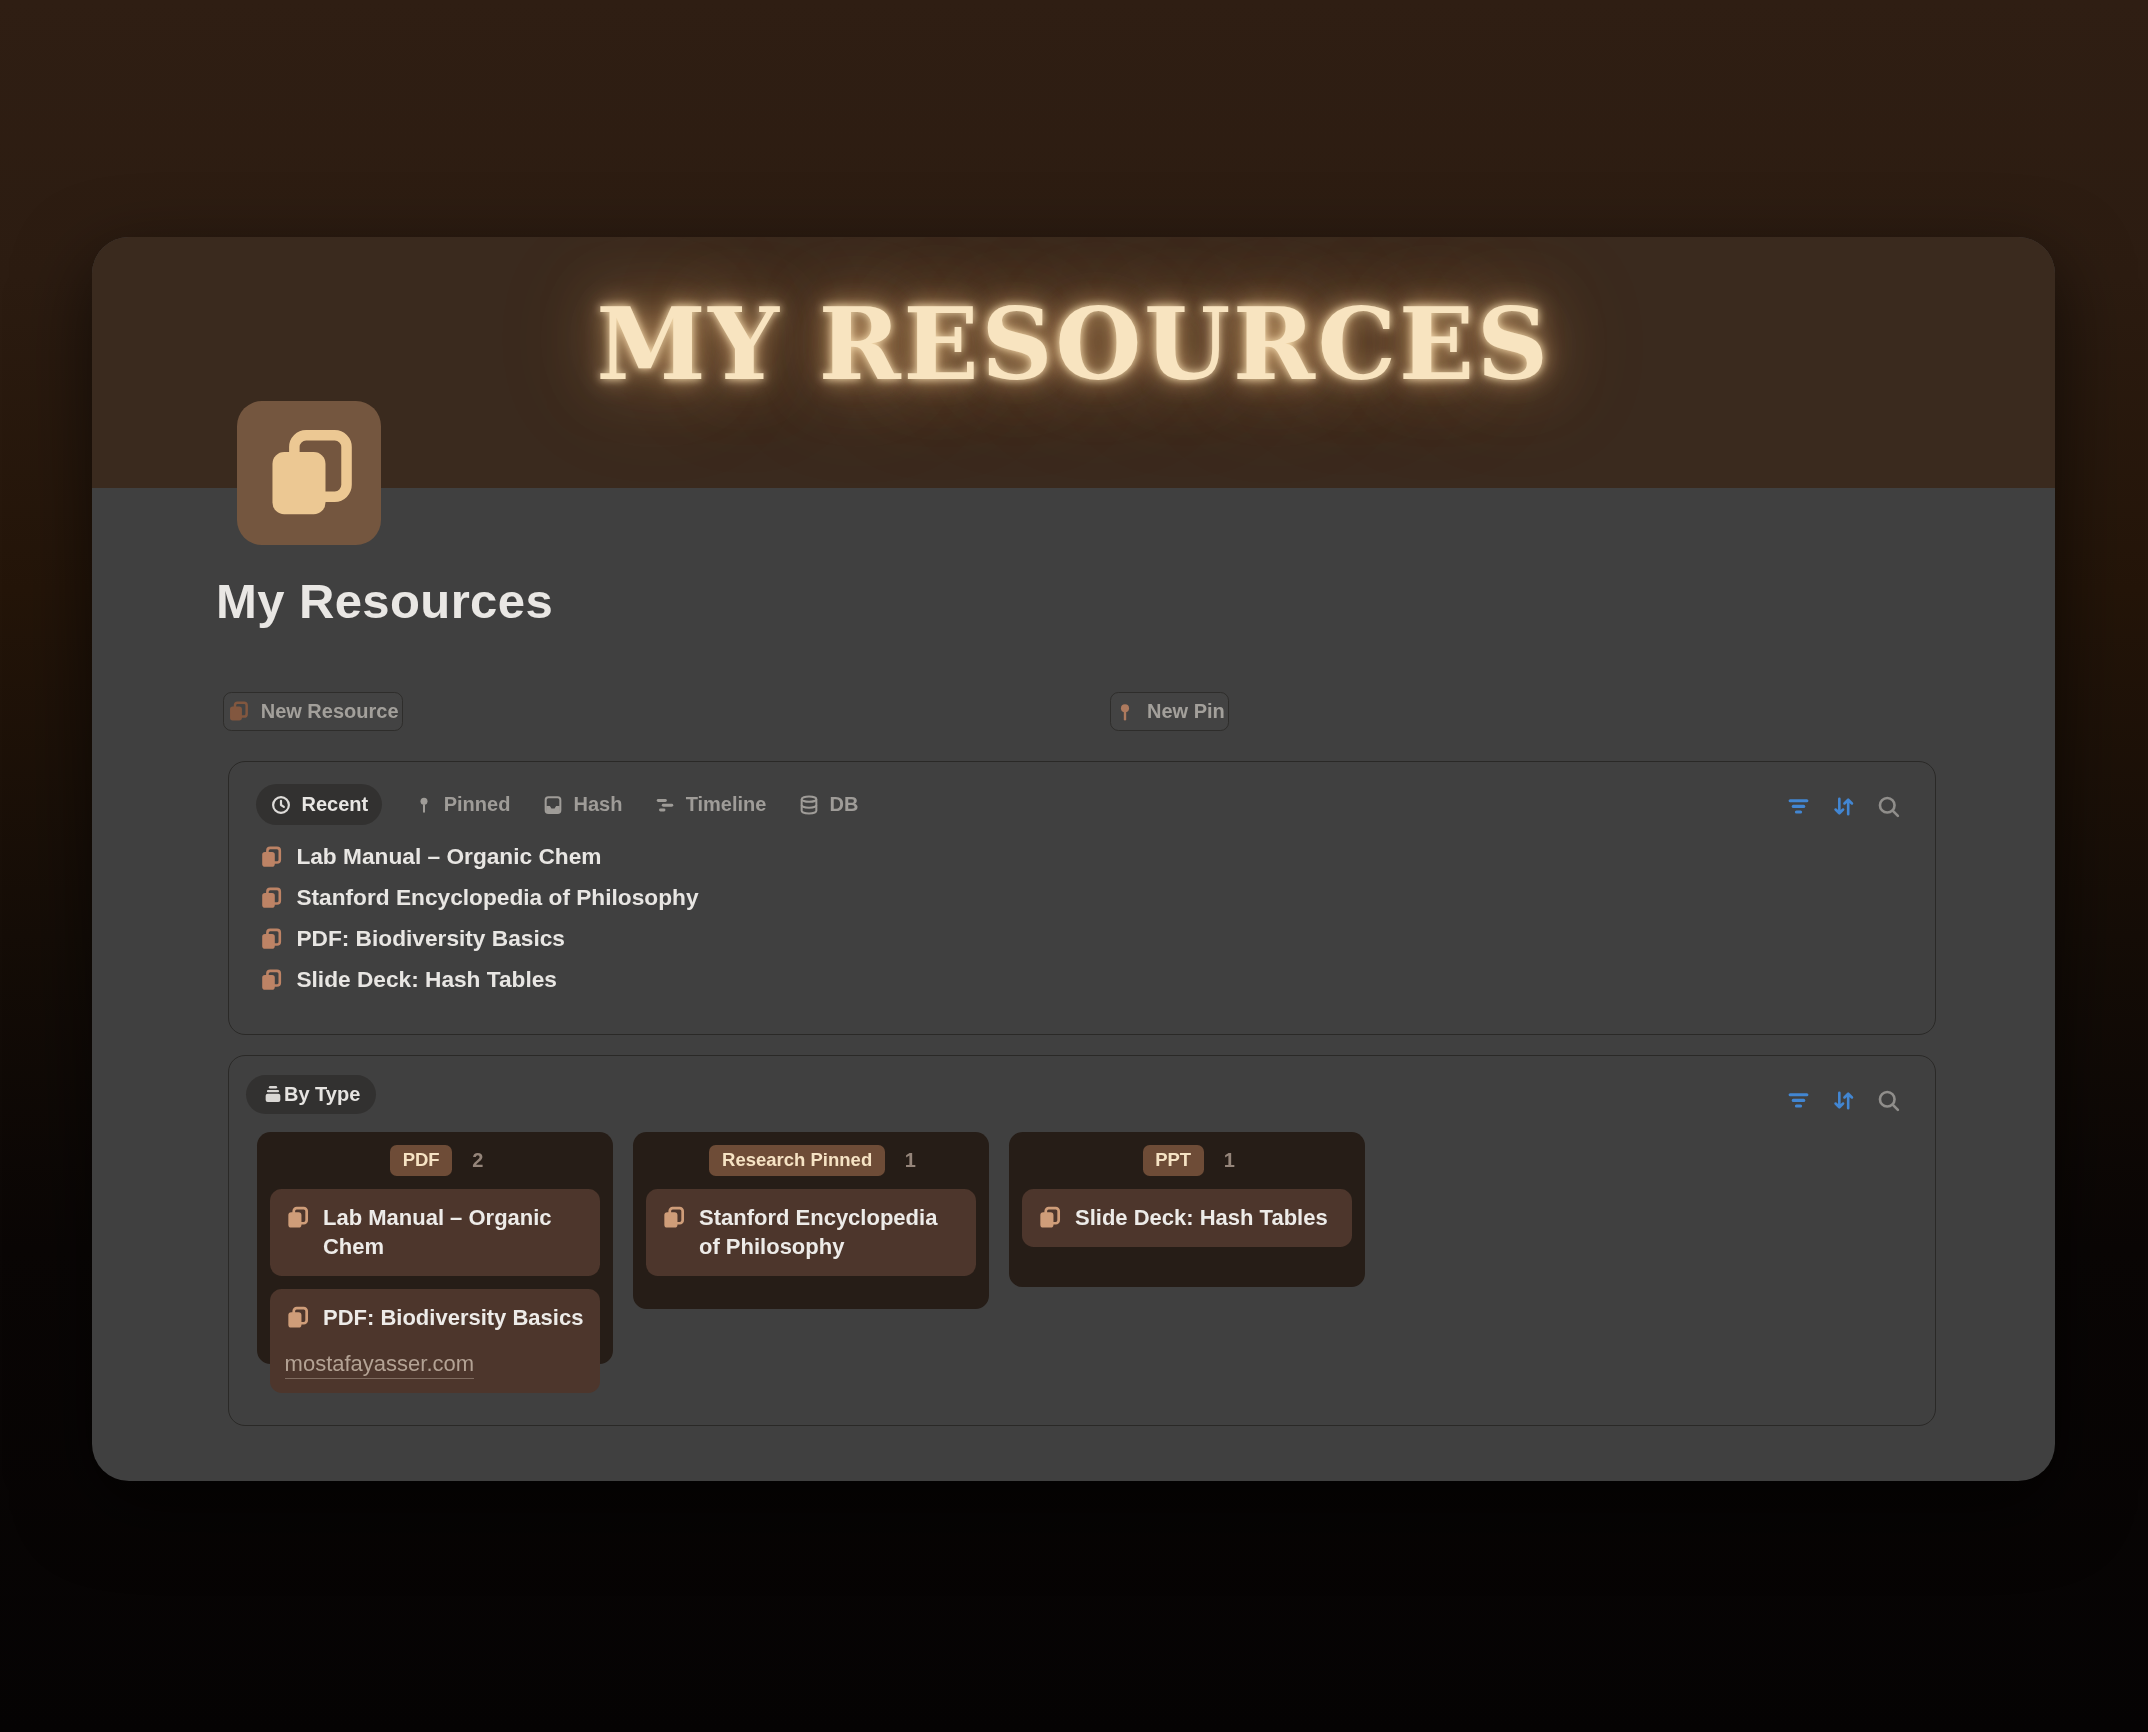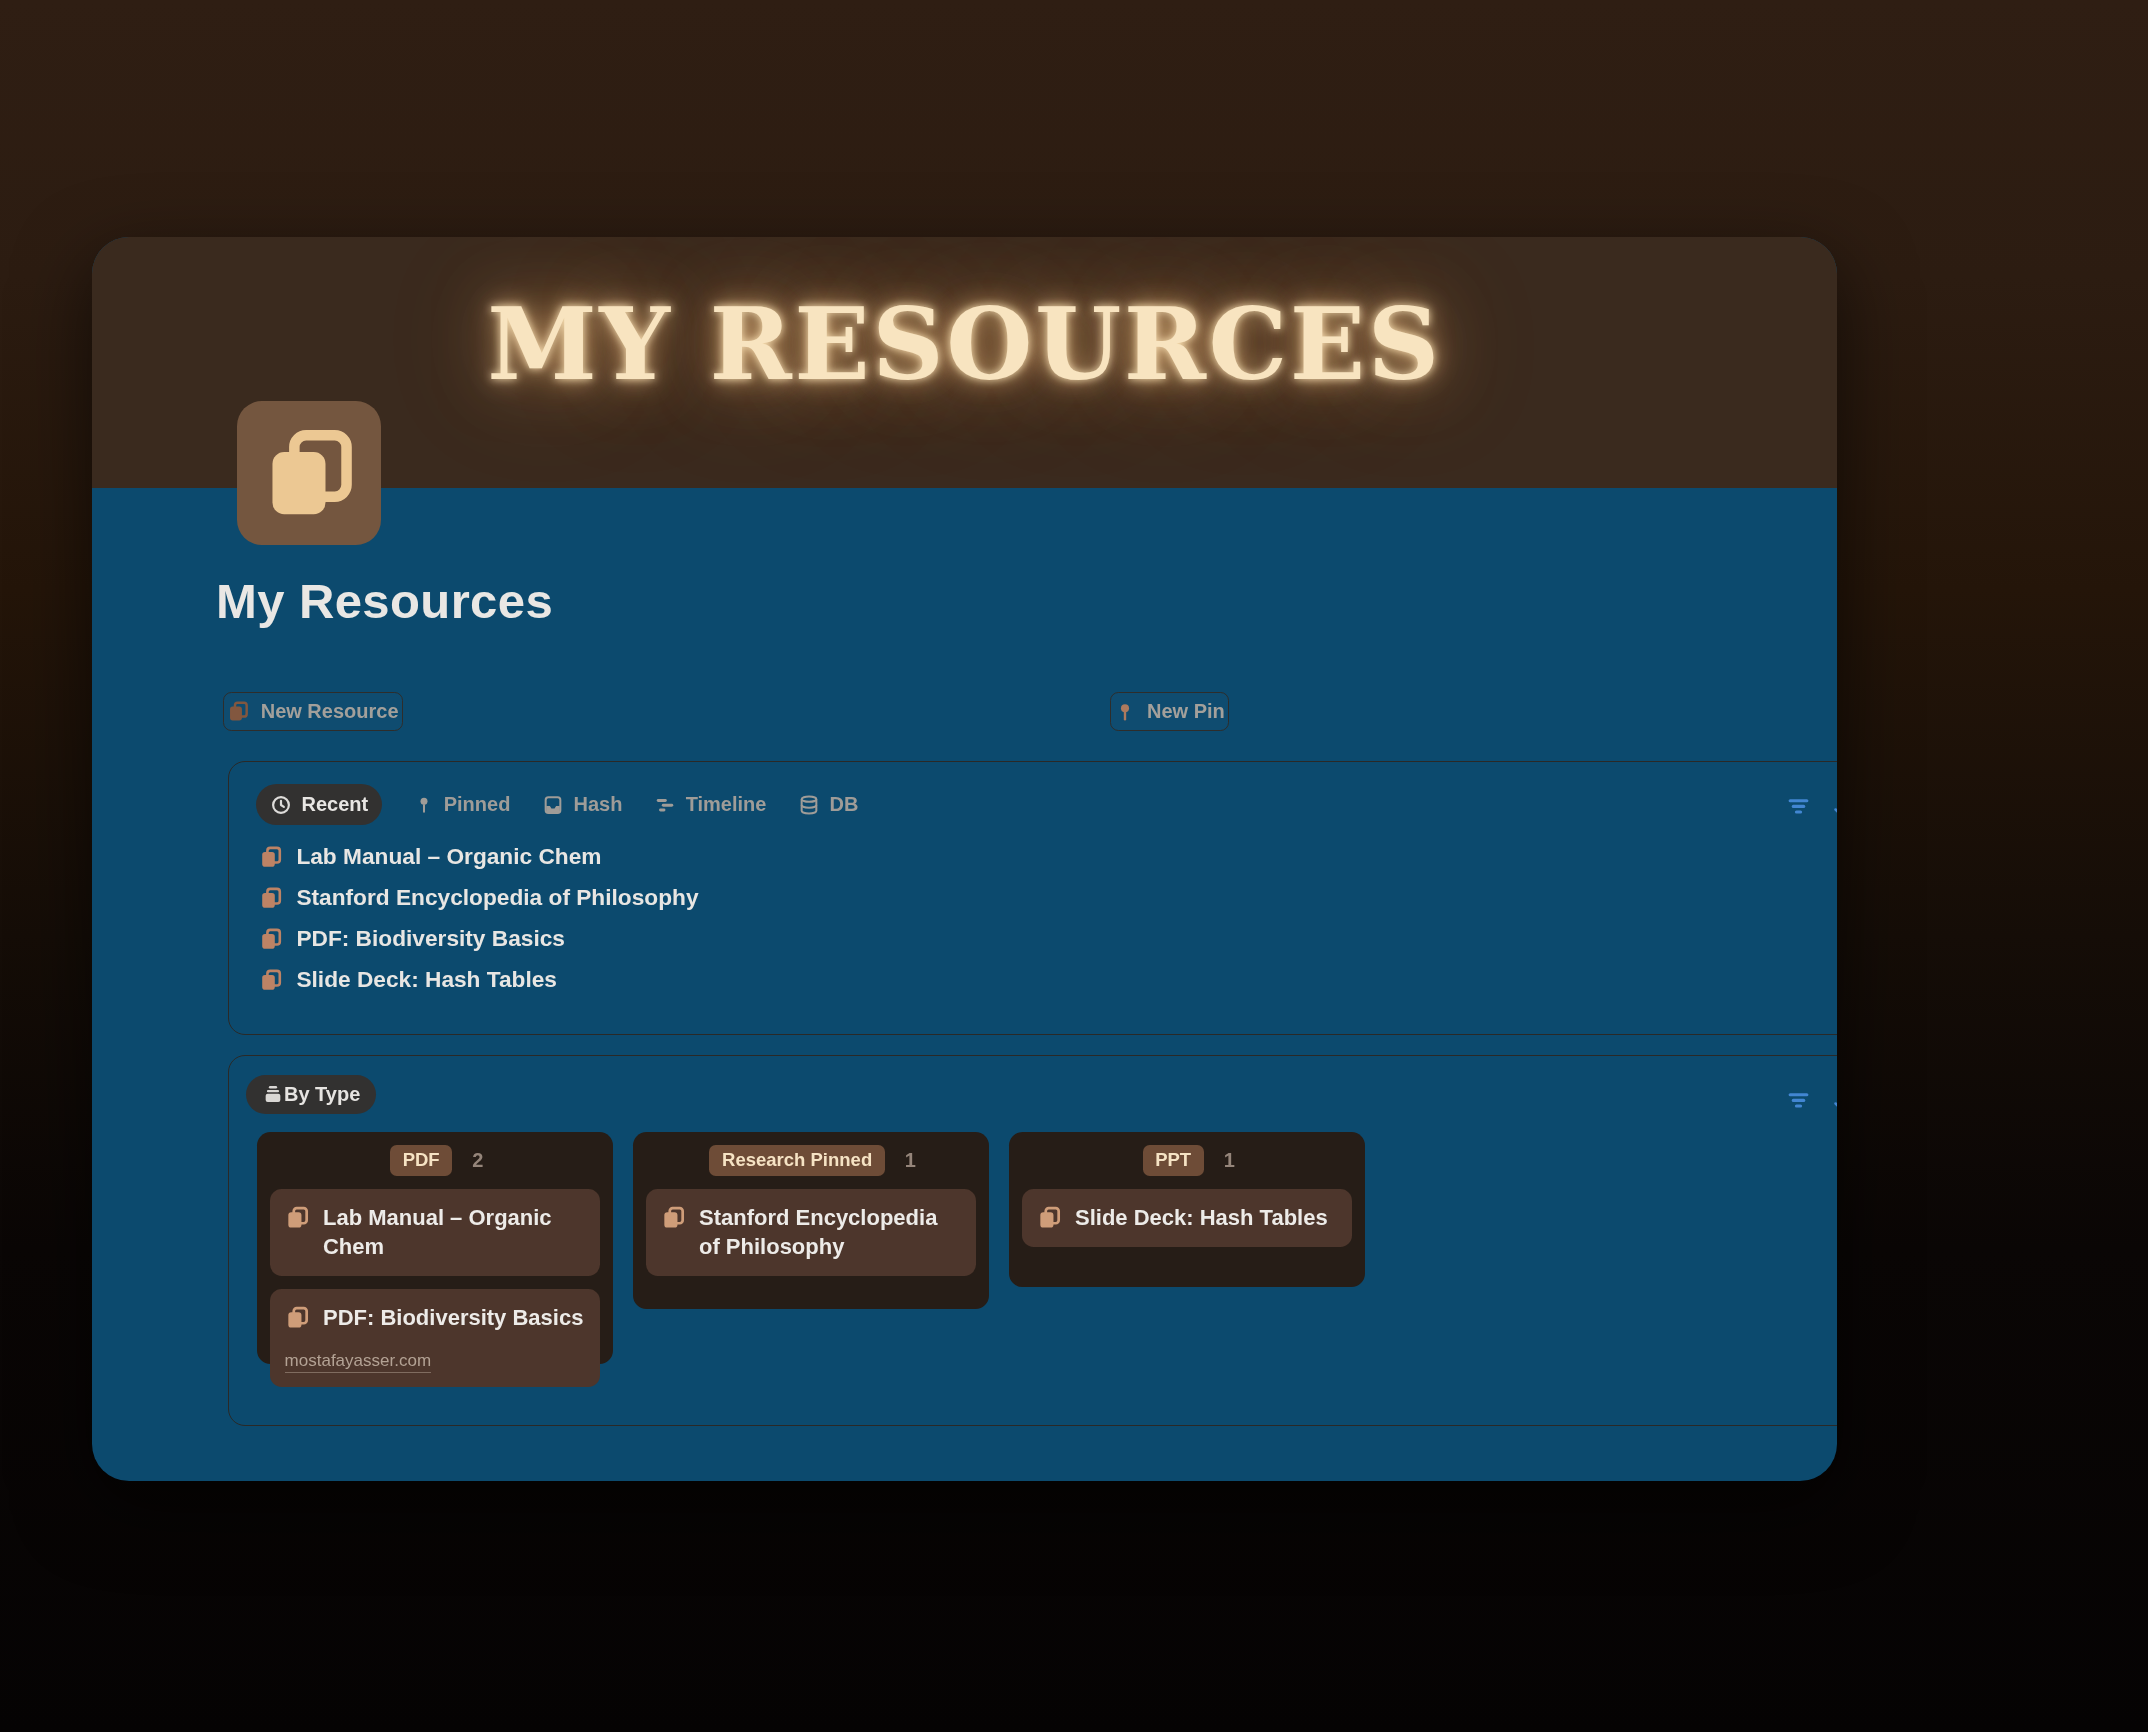--- a/index.html
+++ b/index.html
@@ -2,22 +2,22 @@
 <html style="font-size:13.4px"><head>
 <meta charset="utf-8">
 <style>
   html,body{margin:0;padding:0;}
   body{
     width:2148px;height:1733px;position:relative;overflow:hidden;
     font-family:"Liberation Sans",sans-serif;
     background:linear-gradient(180deg,#2f1e13 0%,#2c1c11 16%,#241509 34%,#150d07 54%,#0a0605 72%,#050303 100%);
   }
   .page{
-    position:absolute;left:92px;top:237px;width:1745px;height:1244px;
-    background:#0c4a6e;border-radius:37px;overflow:hidden;
+    position:absolute;left:92px;top:237px;width:1963px;height:1244px;
+    background:#404040;border-radius:37px;overflow:hidden;
     box-shadow:0 25px 76px rgba(0,0,0,.6);
   }
   .banner{position:absolute;left:0;top:0;width:100%;height:251px;background:#3a2a1e;}
   .glow-title{
     position:absolute;left:0;right:0;top:49px;text-align:center;
     font-family:"DejaVu Serif",serif;font-weight:700;font-size:99px;letter-spacing:2.5px;
     color:#f8e4c0;
     text-shadow:0 0 8.4px rgba(255,231,185,.95),0 0 23.5px rgba(255,210,150,.7),0 0 59px rgba(255,185,110,.5),0 0 109px rgba(255,170,90,.35);
     white-space:nowrap;
   }
@@ -62,21 +62,21 @@
   .col{width:356px;background:#261d17;border-radius:13.4px;padding:13.4px 12.6px;box-sizing:border-box;}
   .col.h1{height:232px;}
   .col.h2{height:177px;}
   .col.h3{height:155px;}
   .colhead{display:flex;align-items:center;gap:20px;padding-left:3.4px;justify-content:center;}
   .chip{background:#6e4c37;color:#f6e3c4;font-size:18.5px;font-weight:700;padding:5.9px 12.6px;border-radius:6.7px;line-height:1;}
   .count{color:#95857a;font-size:20px;font-weight:600;}
   .kcard{margin-top:13.4px;background:#4d362c;border-radius:11.7px;padding:14.3px 15px;color:#edebe8;}
   .kcard-row{display:flex;align-items:flex-start;gap:13.4px;font-size:22px;font-weight:600;line-height:1.32;}
   .kcard-row svg{margin-top:1.7px;flex:0 0 auto;}
-  .klink{display:inline-block;margin-top:18.5px;font-size:17px;font-weight:400;color:#b3a294;
+  .klink{display:inline-block;margin-top:18.5px;font-size:22px;font-weight:400;color:#b3a294;
          border-bottom:0.8px solid rgba(179,162,148,.5);padding-bottom:0.8px;line-height:1.2;}
 
   svg{display:block;}
 </style>
 </head>
 <body>
 
 <div class="page">
 
   <div class="banner"></div>

